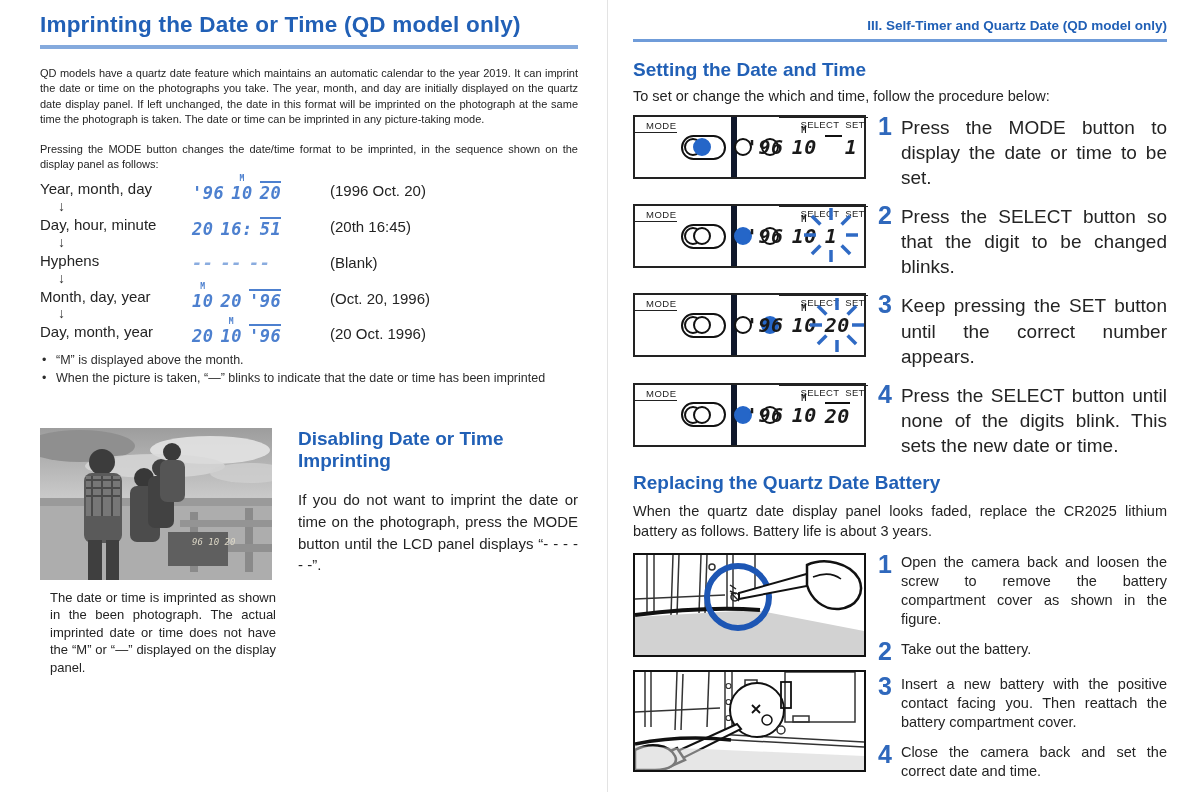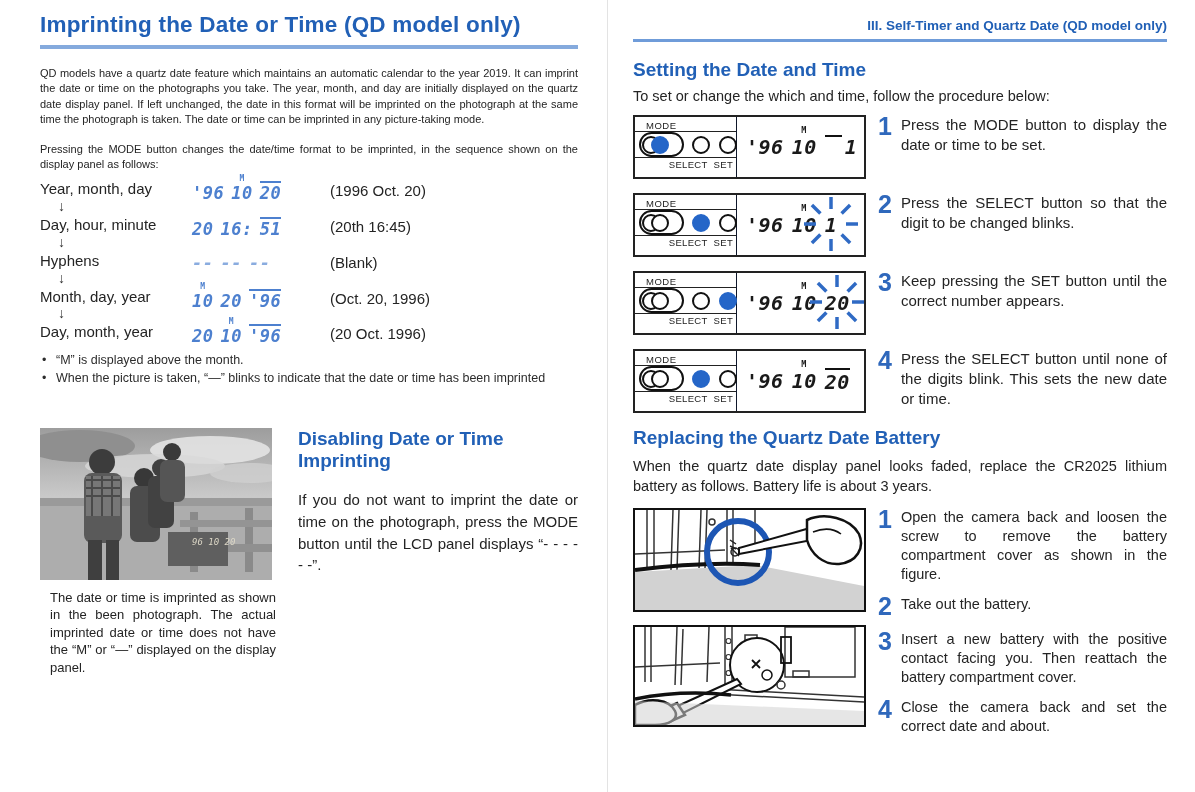--- a/index.html
+++ b/index.html
@@ -51,27 +51,27 @@
   .right-page { position:absolute; left:633px; top:18px; width:534px; }
   .rp-header { font-size:13.5px; text-align:right; padding-bottom:6px;
     border-bottom:3px solid #6f9cd9; }
   .rp-h2 { font-size:19px; margin-top:17px; }
   .rp-intro { font-size:14.5px; margin-top:7px; }
 
   .proc { margin-top:11px; }
   .proc-row { display:flex; align-items:flex-start; margin-bottom:14px; }
   .step-num { font-size:25px; font-weight:bold; color:#2f68bc; line-height:.95;
     margin:0 9px 0 12px; flex:none; }
-  .step-text { flex:1; font-size:15px; line-height:1.32; text-align:justify; }
+  .step-text { flex:1; font-size:19px; line-height:1.32; text-align:justify; }
 
   
   .panel { width:233px; height:64px; flex:none; border:2px solid #222; display:flex;
     background:#fff; }
-  .btn-box { width:102px; flex:none; border-right:1px solid #0f172a; display:flex;
-    flex-direction:column; }
+  .btn-box { width:102px; flex:none; border-right:6px solid #0f172a; display:flex;
+    flex-direction:row; }
   .btn-top { height:16px; border-bottom:1.5px solid #222; font-size:9.5px; color:#222;
     padding:3px 0 0 11px; letter-spacing:.5px; }
   .btn-mid { flex:1; display:flex; align-items:center; padding-left:4px; }
   .btn-bottom { height:32px; border-top:1.5px solid #222; font-size:9.5px; color:#222;
     text-align:right; padding:1px 3px 0 16px; letter-spacing:.3px; }
   .btn-bottom span { margin-left:6px; }
   .stadium { width:45px; height:25px; border:2.5px solid #111; border-radius:13px;
     display:flex; align-items:center; padding-left:1px; flex:none; }
   .circ { width:18px; height:18px; border:2.5px solid #111; border-radius:50%;
     background:#fff; flex:none; }
@@ -420,18 +420,18 @@
         <div class="bat-step">
           <div class="step-num">2</div>
           <div class="step-text">Take out the battery.</div>
         </div>
         <div class="bat-step">
           <div class="step-num">3</div>
           <div class="step-text">Insert a new battery with the positive contact facing you. Then reattach the battery compartment cover.</div>
         </div>
         <div class="bat-step">
           <div class="step-num">4</div>
-          <div class="step-text">Close the camera back and set the correct date and about.</div>
+          <div class="step-text">Close the camera back and set the correct date and time.</div>
         </div>
       </div>
     </div>
   </div>
 </div>
 
 </body></html>

